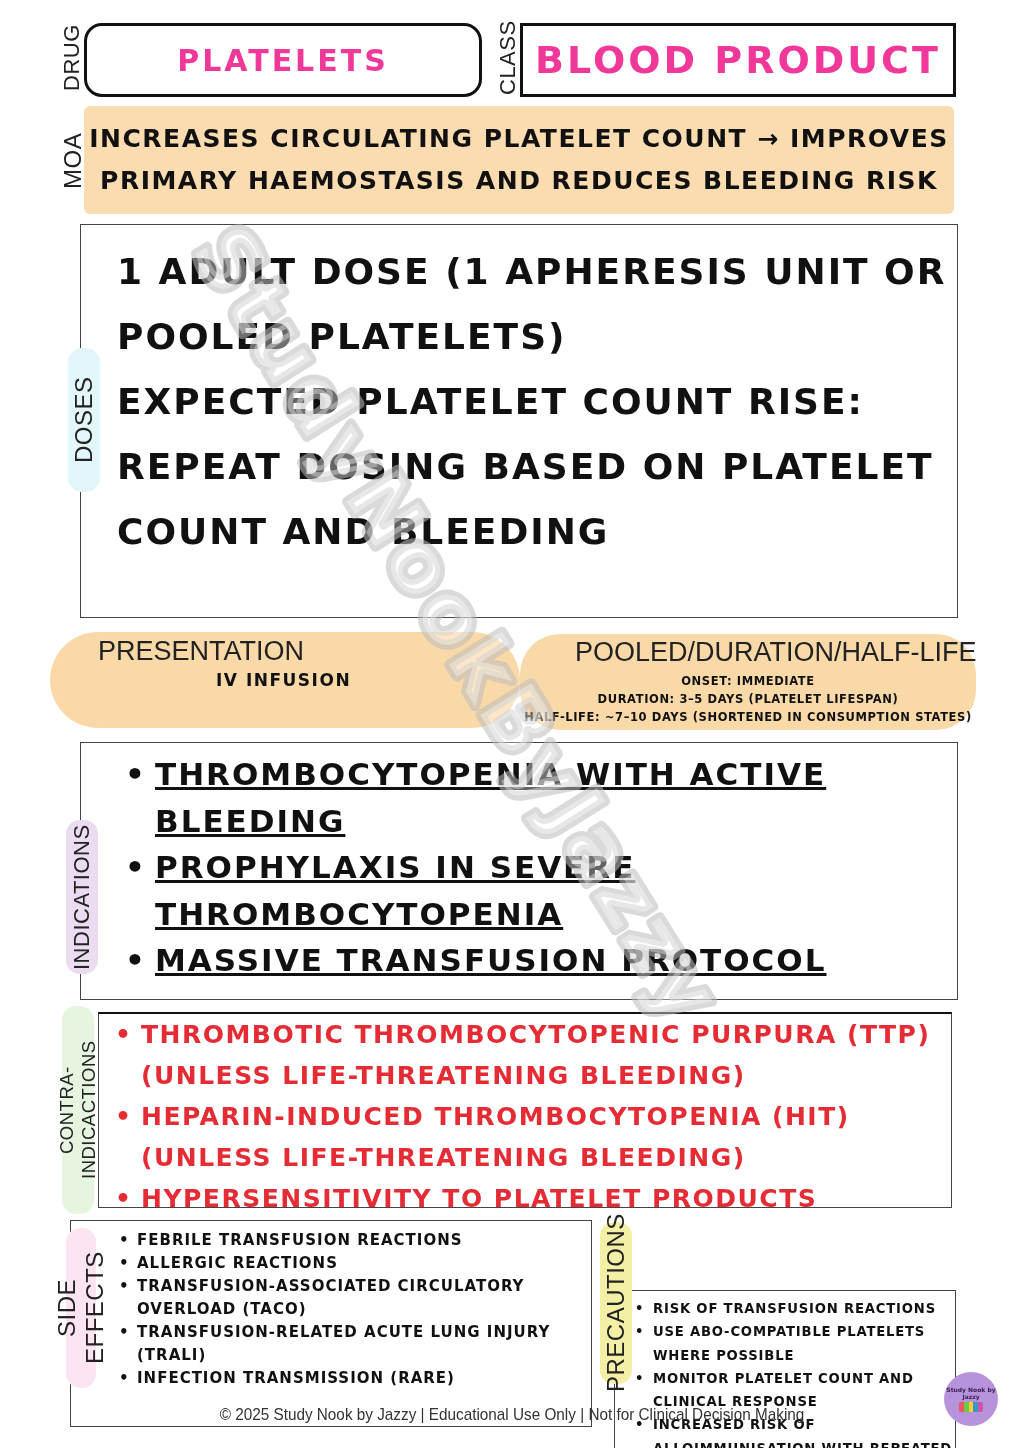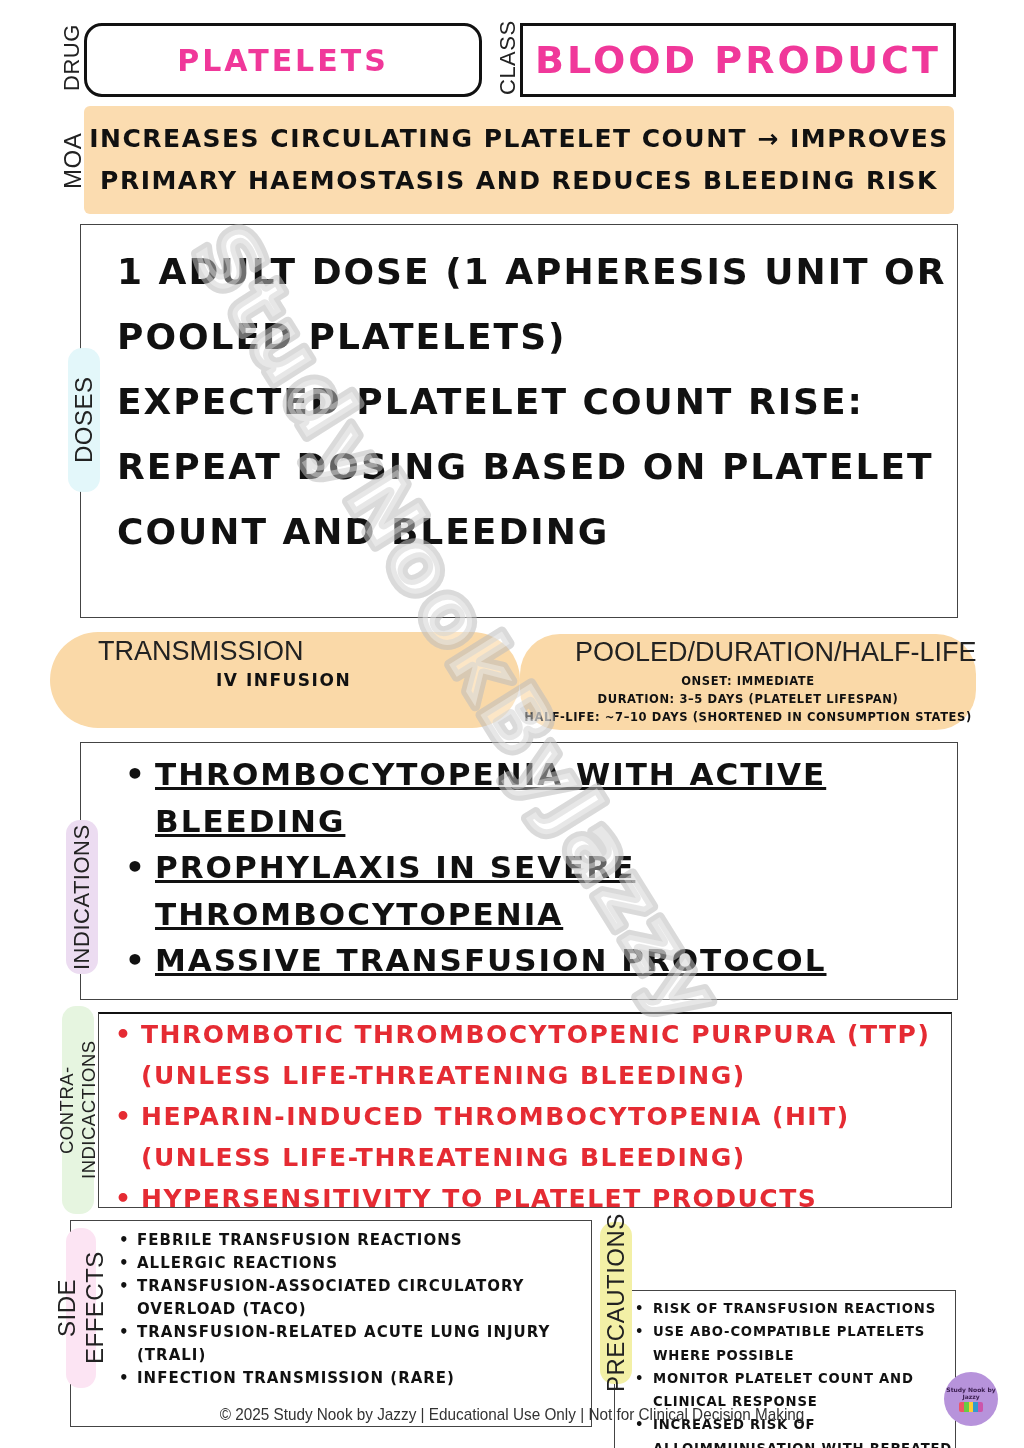--- a/index.html
+++ b/index.html
@@ -110,21 +110,21 @@
   <div class="hand dline">1 ADULT DOSE (1 APHERESIS UNIT OR</div>
   <div class="hand dline">POOLED PLATELETS)</div>
   <div class="hand dline">EXPECTED PLATELET COUNT RISE:</div>
   <div class="hand dline">REPEAT DOSING BASED ON PLATELET</div>
   <div class="hand dline">COUNT AND BLEEDING</div>
 </div>
 <div class="vlabel" id="doses-label">DOSES</div>
 
 <div id="pres-pill"></div>
 <div id="onset-pill"></div>
-<div id="pres-title">TRANSMISSION</div>
+<div id="pres-title">PRESENTATION</div>
 <div id="pres-value" class="hand">IV INFUSION</div>
 <div id="onset-title">POOLED/DURATION/HALF-LIFE</div>
 <div id="onset-l1" class="hand onset-line">ONSET: IMMEDIATE</div>
 <div id="onset-l2" class="hand onset-line">DURATION: 3–5 DAYS (PLATELET LIFESPAN)</div>
 <div id="onset-l3" class="hand onset-line">HALF-LIFE: ~7–10 DAYS (SHORTENED IN CONSUMPTION STATES)</div>
 
 <div class="box" id="ind-box">
   <ul class="bul-list hand" id="ind-list">
     <li>THROMBOCYTOPENIA WITH ACTIVE BLEEDING</li>
     <li><span>PROPHYLAXIS IN SEVERE THROMBOCYTOPENIA</span></li>

